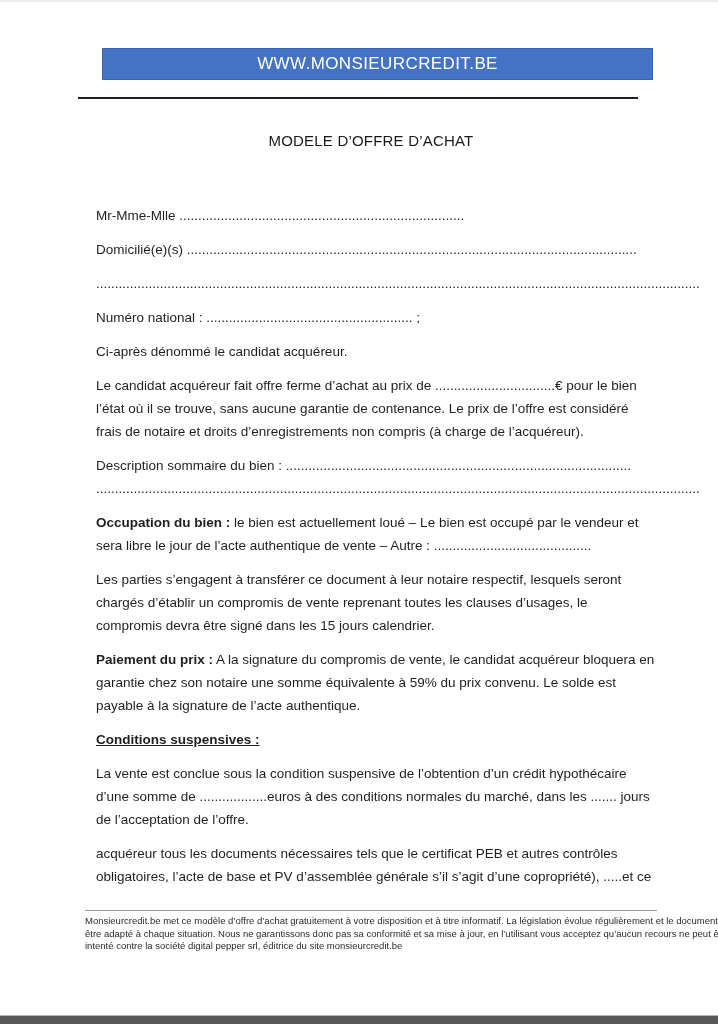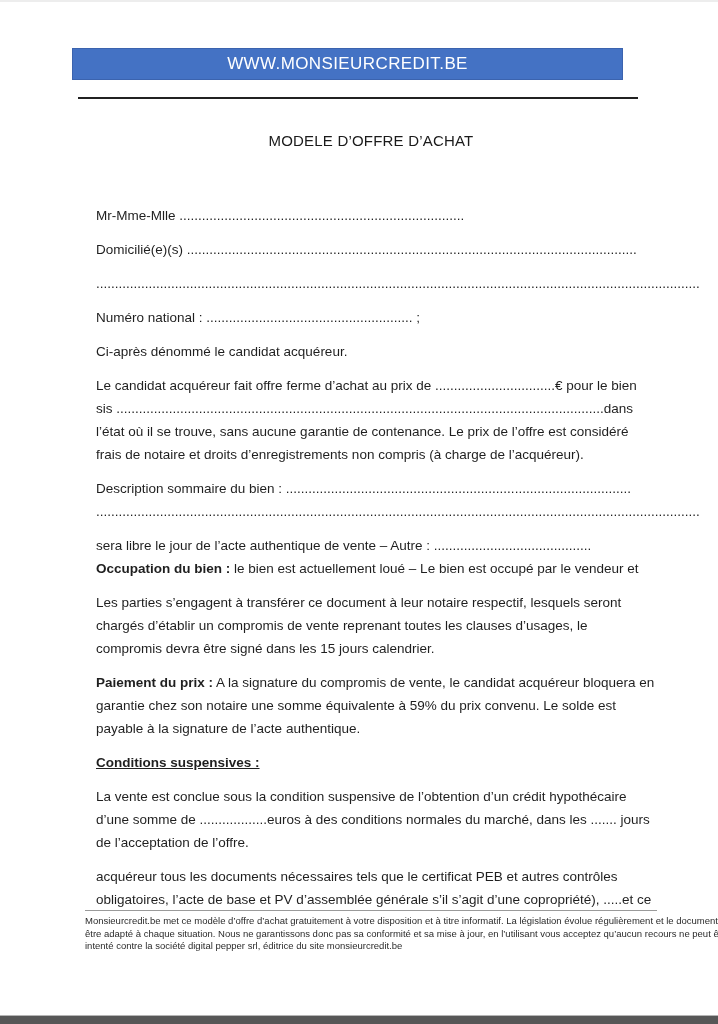--- a/index.html
+++ b/index.html
@@ -3,21 +3,21 @@
 <meta charset="utf-8">
 <style>
   html,body{margin:0;padding:0;}
   body{
     width:718px;height:1024px;background:#ffffff;
     font-family:"Liberation Sans",sans-serif;color:#1f1f1f;
     position:relative;overflow:hidden;
   }
   .top-edge{position:absolute;left:0;top:0;width:718px;height:2px;background:#ededed;}
   .banner{
-    position:absolute;left:72px;top:48px;width:551px;height:32px;
+    position:absolute;left:102px;top:48px;width:551px;height:32px;
     background:#4472c4;border:1px solid #3b63ae;box-sizing:border-box;
     display:flex;align-items:center;justify-content:center;
   }
   .banner span{color:#ffffff;font-size:17px;letter-spacing:0.4px;}
   .header-rule{position:absolute;left:78px;top:97px;width:560px;height:2px;background:#212121;}
   .doc-title{
     position:absolute;left:0;top:120px;width:718px;margin:12px;
     text-align:center;font-size:15px;font-weight:400;letter-spacing:0.2px;color:#1a1a1a;
   }
   .content{position:absolute;left:85px;top:193px;width:560px;font-size:13.5px;line-height:23px;}
@@ -57,33 +57,32 @@
 
     <div class="block line">Mr-Mme-Mlle ............................................................................</div>
     <div class="block line mt14">Domicilié(e)(s) ........................................................................................................................</div>
     <div class="block line mt9">.................................................................................................................................................................</div>
     <div class="block line mt11">Numéro national : ....................................................... ;</div>
 
     <div class="block line mt11">Ci-après dénommé le candidat acquéreur.</div>
 
     <div class="block mt10">
       <div class="line">Le candidat acquéreur fait offre ferme d’achat au prix de ................................€ pour le bien</div>
-      <div class="line">sis ..................................................................................................................................dans</div>
       <div class="line">l’état où il se trouve, sans aucune garantie de contenance. Le prix de l’offre est considéré</div>
       <div class="line">frais de notaire et droits d’enregistrements non compris (à charge de l’acquéreur).</div>
     </div>
 
     <div class="block mt2">
       <div class="line">Description sommaire du bien : ............................................................................................</div>
       <div class="line">.................................................................................................................................................................</div>
     </div>
 
     <div class="block mt4">
+      <div class="line"><span class="b">Occupation du bien :</span><span> le bien est actuellement loué – Le bien est occupé par le vendeur et</span></div>
       <div class="line">sera libre le jour de l’acte authentique de vente – Autre : ..........................................</div>
-      <div class="line"><span class="b">Occupation du bien :</span><span> le bien est actuellement loué – Le bien est occupé par le vendeur et</span></div>
     </div>
 
     <div class="block mt5">
       <div class="line">Les parties s’engagent à transférer ce document à leur notaire respectif, lesquels seront</div>
       <div class="line">chargés d’établir un compromis de vente reprenant toutes les clauses d’usages, le</div>
       <div class="line">compromis devra être signé dans les 15 jours calendrier.</div>
     </div>
 
     <div class="block mt6">
       <div class="line"><span class="b">Paiement du prix :</span><span> A la signature du compromis de vente, le candidat acquéreur bloquera en</span></div>

